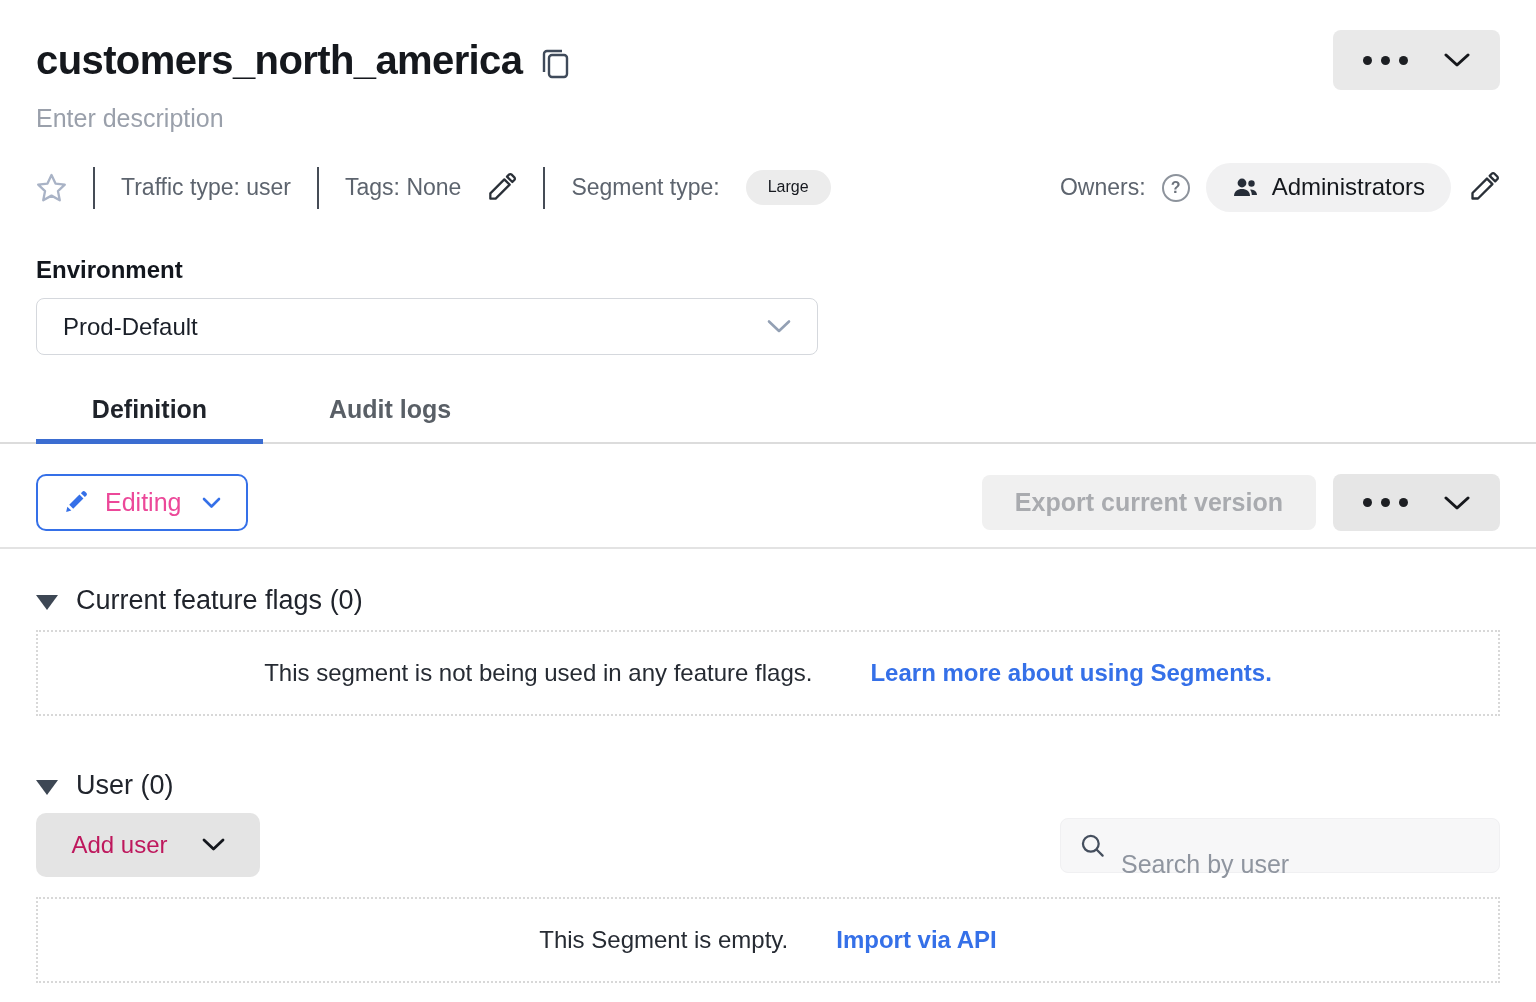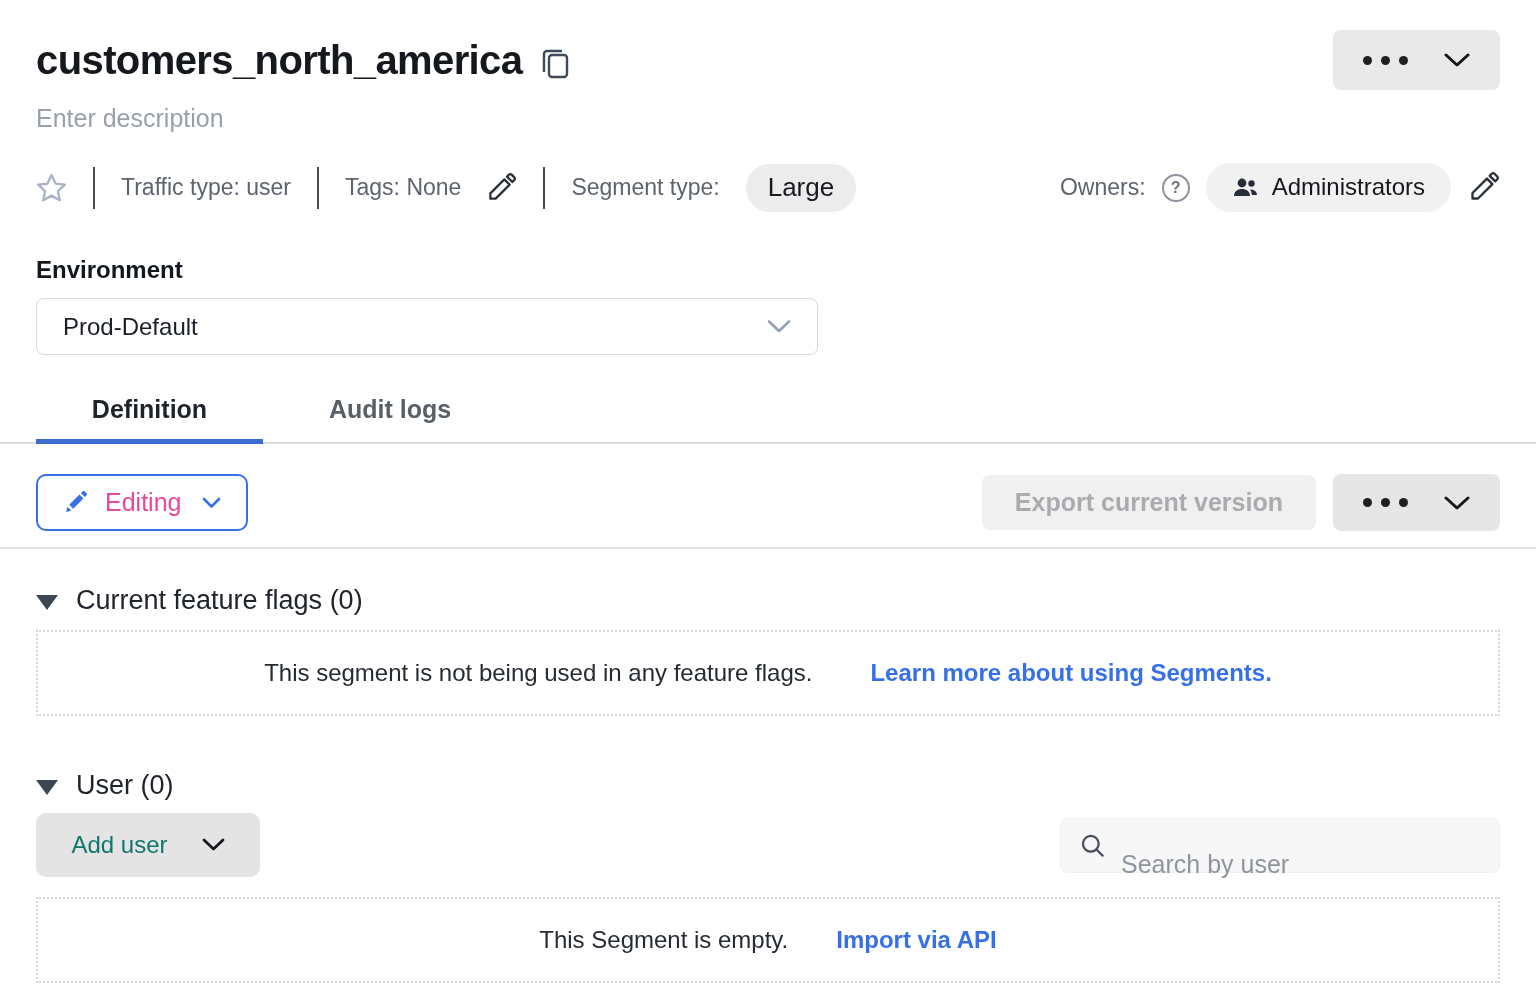--- a/index.html
+++ b/index.html
@@ -22,21 +22,21 @@
   .dots { display:flex; gap:9px; }
   .dots i { width:9px; height:9px; background:#1d1f23; border-radius:50%; display:block; }
 
   .description { margin-top:14px; font-size:25px; color:#9aa0ab; cursor:text; }
 
   .meta-row { margin-top:30px; display:flex; align-items:center; font-size:23px; color:#5d646e; }
   .v-divider { width:2px; height:42px; background:#454c56; margin:0 26px; }
   .meta-item { display:flex; align-items:center; gap:14px; }
   .pill {
     background:#ececec; border-radius:24px; padding:8px 22px 9px;
-    font-size:26px; color:#16191f; margin-left:12px;
+    font-size:16px; color:#16191f; margin-left:12px;
   }
   .owners-group { margin-left:auto; display:flex; align-items:center; gap:16px; }
   .help-circle {
     width:28px; height:28px; border:2px solid #8d939c; border-radius:50%;
     display:flex; align-items:center; justify-content:center;
     font-size:16px; color:#6d737c; font-weight:700;
   }
   .owners-pill {
     background:#f1f1f2; border-radius:28px; padding:10px 26px 11px;
     display:flex; align-items:center; gap:13px; font-size:24px; color:#15181d; cursor:pointer;
@@ -88,21 +88,21 @@
     display:flex; align-items:center; justify-content:center; font-size:24px; color:#262b33;gap:48px;
   }
   .inline-link { color:#3570e8; font-weight:700; cursor:pointer; text-decoration:none; }
   .gap-left { margin-left:10px; }
   .user-heading { margin-top:54px; }
 
   .user-controls { margin-top:12px; display:flex; align-items:center; justify-content:space-between; }
   .add-user-btn {
     height:64px; width:224px; background:#e4e4e4; border:none; border-radius:10px;
     display:flex; align-items:center; justify-content:center; gap:34px;
-    font-size:24px; color:#0f766e; cursor:pointer;
+    font-size:24px; color:#be185d; cursor:pointer;
     font-family:"Liberation Sans","DejaVu Sans",sans-serif;
   }
   .search-box {
     width:440px; height:55px; background:#f7f7f8; border:1px solid #f0f0f2; border-radius:8px;
     display:flex; align-items:center; padding:0 18px; gap:13px;
   }
   .search-box input {
     border:none; background:transparent; outline:none; width:100%;
     font-size:25px; color:#333a44; font-family:"Liberation Sans","DejaVu Sans",sans-serif;margin-top:38px;
   }

